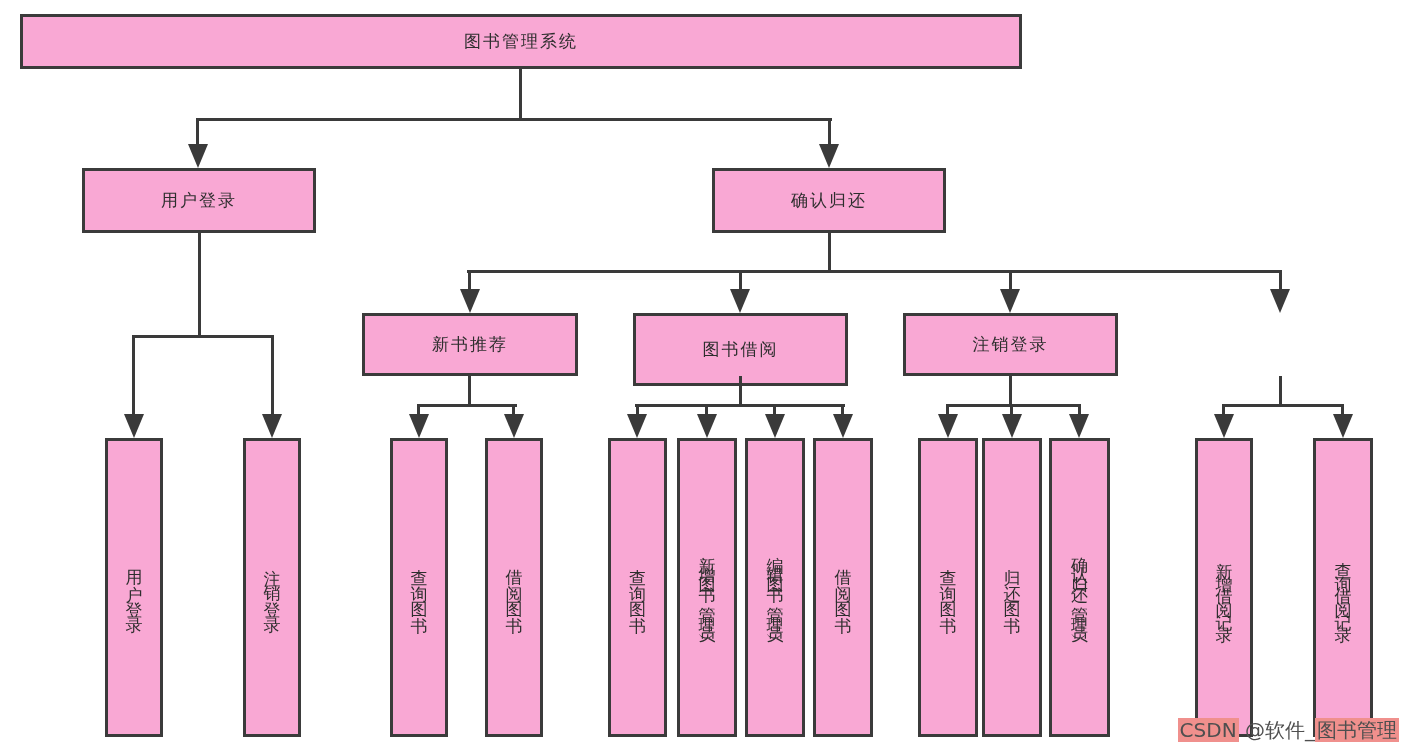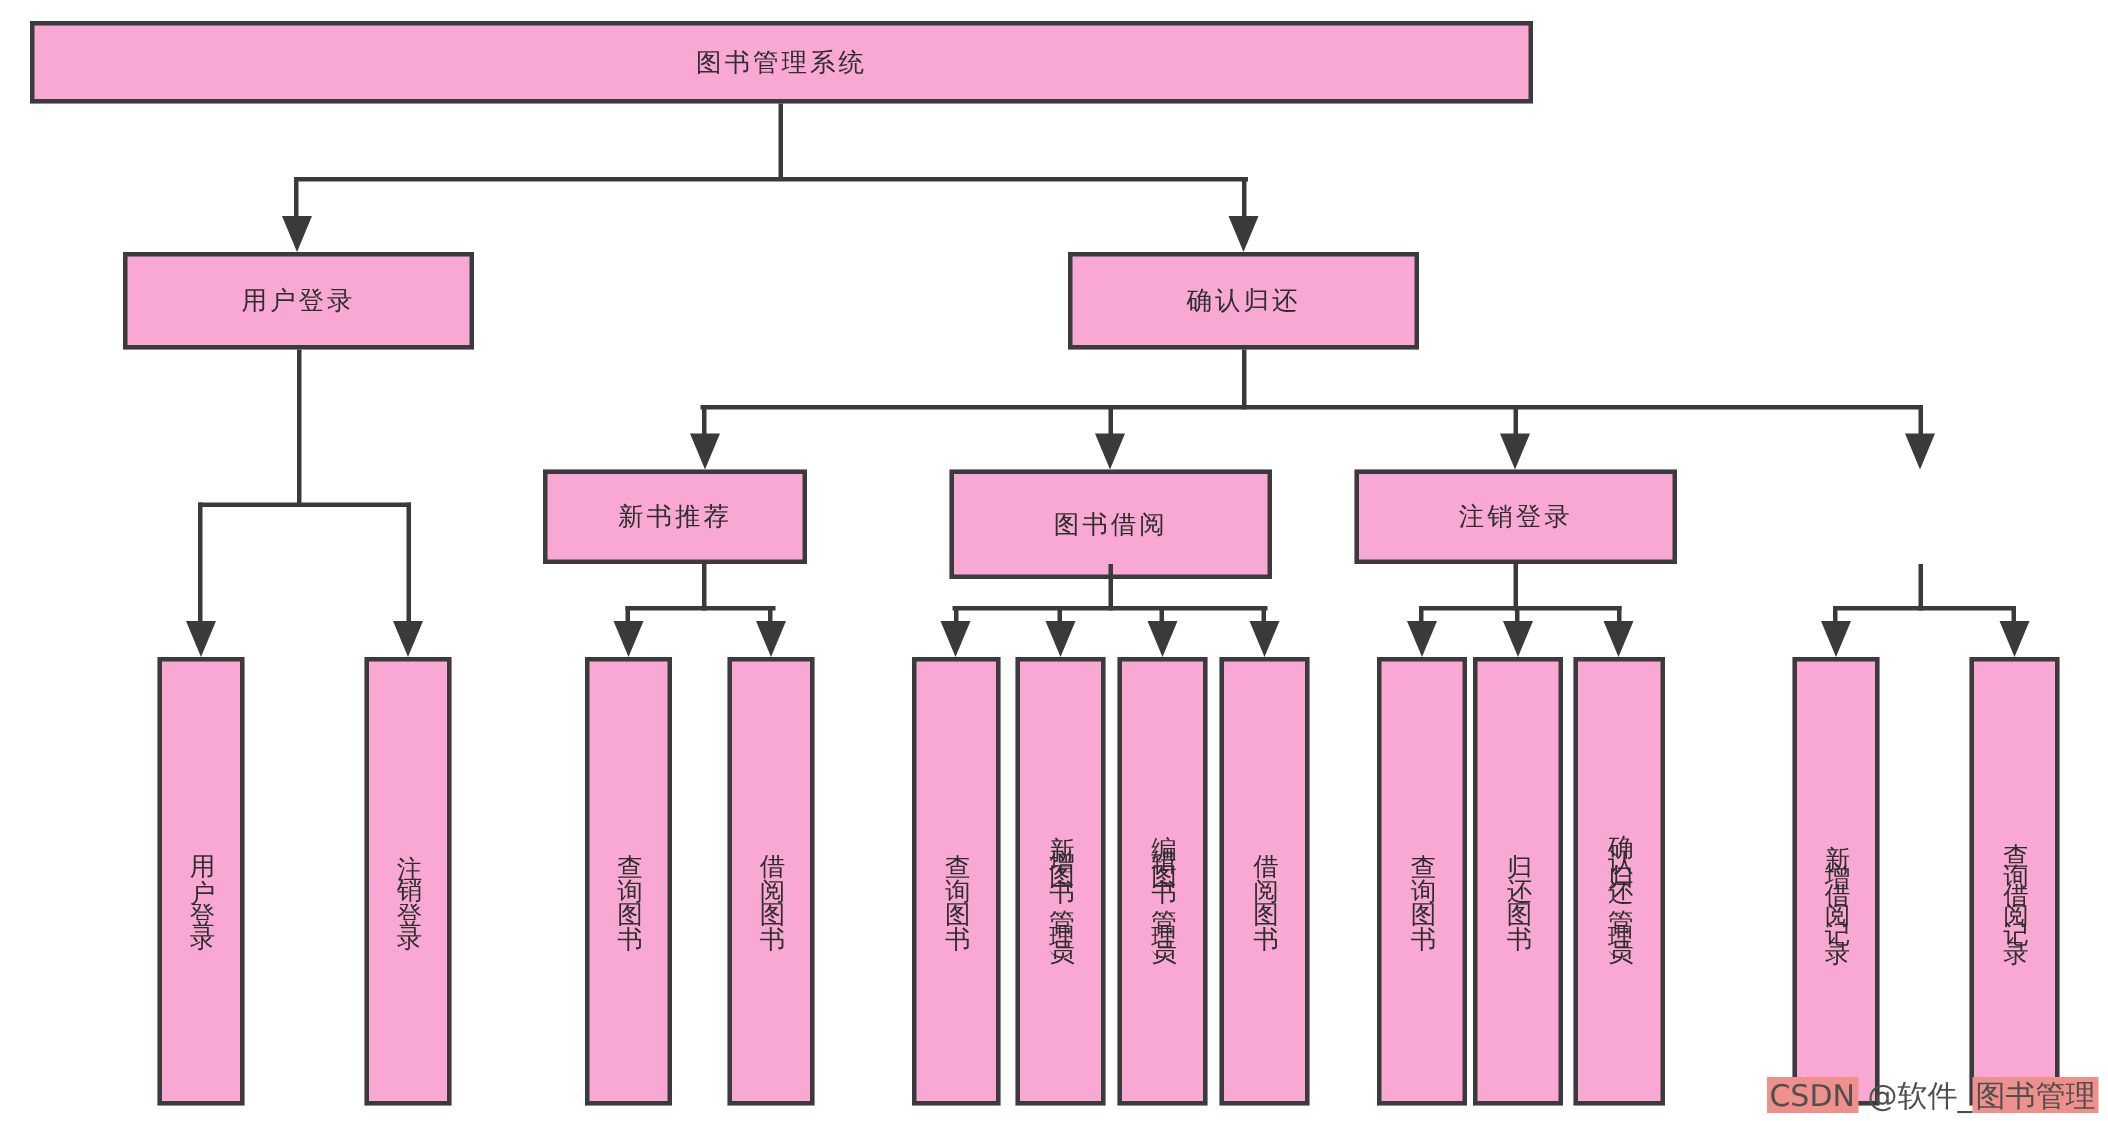--- a/index.html
+++ b/index.html
@@ -42,21 +42,21 @@
   </div>
 
   <div class="box" style="left:82px;top:168px;width:234px;height:65px;">
     <span>用户登录</span>
   </div>
 
   <div class="box" style="left:712px;top:168px;width:234px;height:65px;">
     <span>确认归还</span>
   </div>
 
-  <div class="box" style="left:362px;top:313px;width:176px;height:63px;">
+  <div class="box" style="left:362px;top:313px;width:216px;height:63px;">
     <span>新书推荐</span>
   </div>
 
   <div class="box" style="left:633px;top:313px;width:215px;height:73px;">
     <span>图书借阅</span>
   </div>
 
   <div class="box" style="left:903px;top:313px;width:215px;height:63px;">
     <span>注销登录</span>
   </div>

